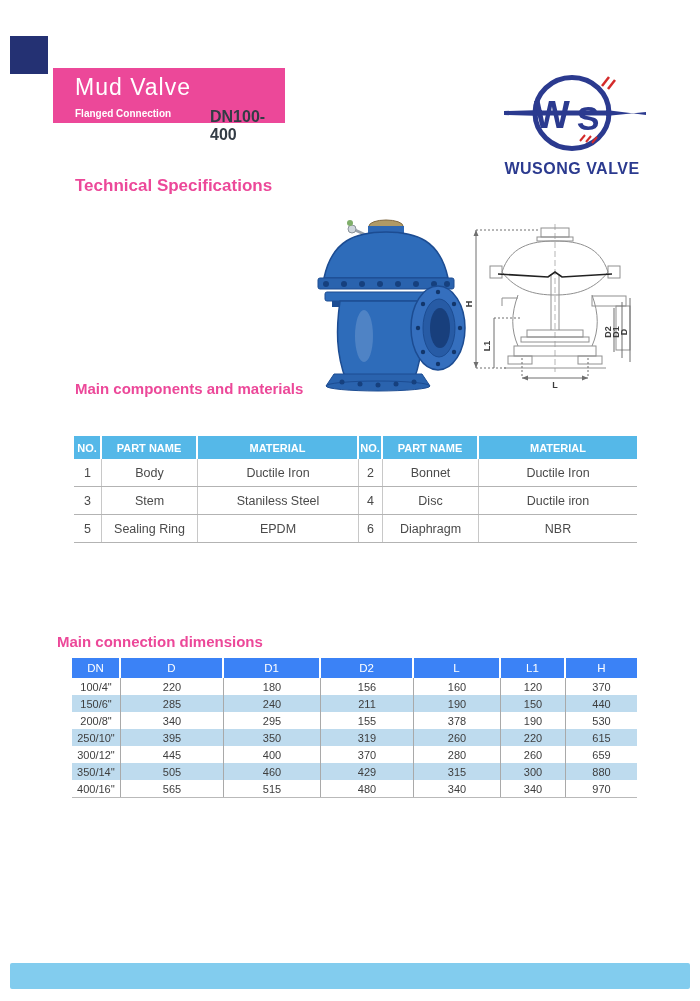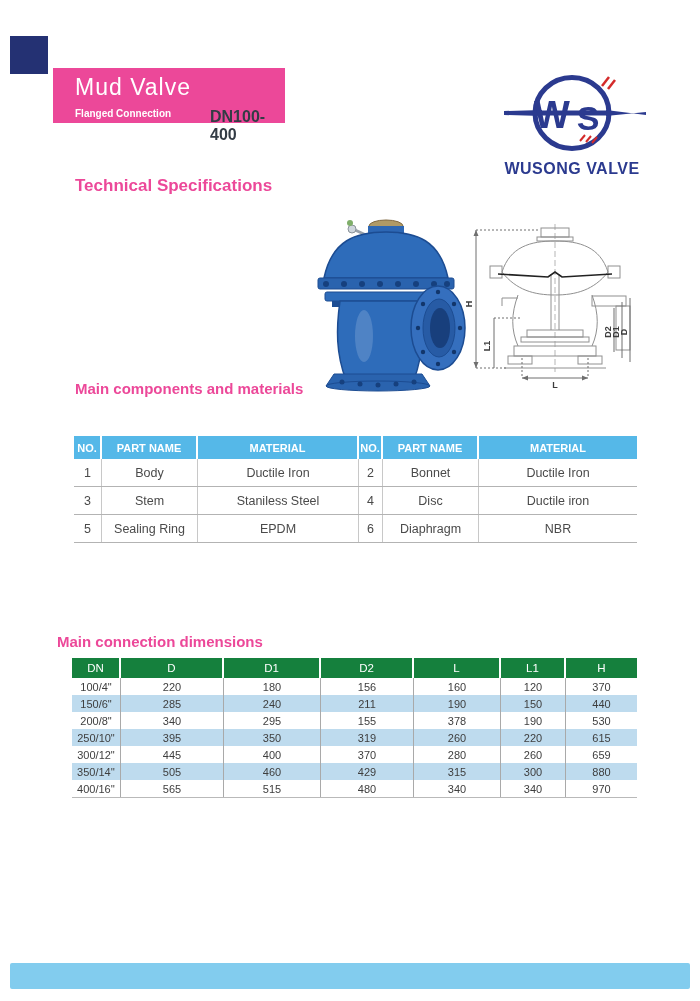--- a/index.html
+++ b/index.html
@@ -44,21 +44,21 @@
   .comp-table .thead .tc{color:#ffffff;font-size:11px;font-weight:600;border-right:2px solid #ffffff;}
   .comp-table .thead .tc:last-child{border-right:none;}
   .comp-table .tbody-row{height:27px;border-bottom:1px solid #b3b3b3;background:#ffffff;}
   .comp-table .tbody-row .tc{font-size:12.5px;color:#4a4a4a;border-right:1px solid #c8c8c8;}
   .comp-table .tbody-row .tc:last-child{border-right:none;}
   .comp-table .c0{width:28px}.comp-table .c1{width:96px}.comp-table .c2{width:161px}
   .comp-table .c3{width:24px}.comp-table .c4{width:96px}.comp-table .c5{width:158px}
 
   
   .dim-table{left:72px;top:658px;width:565px;}
-  .dim-table .thead{height:20px;background:#15803d;}
+  .dim-table .thead{height:20px;background:#3b82f6;}
   .dim-table .thead .tc{color:#ffffff;font-size:11.5px;border-right:2px solid #ffffff;}
   .dim-table .thead .tc:last-child{border-right:none;}
   .dim-table .tbody-row{height:17px;background:#ffffff;}
   .dim-table .tbody-row .tc{font-size:11px;color:#3e3e3e;border-right:1px solid #a9a9a9;}
   .dim-table .tbody-row .tc:last-child{border-right:none;}
   .dim-table .tbody-row.alt{background:#bedbee;}
   .dim-table .tbody-row:last-child{border-bottom:1px solid #b9b9b9;}
   .dim-table .d0{width:49px}.dim-table .d1{width:103px}.dim-table .d2{width:97px}
   .dim-table .d3{width:93px}.dim-table .d4{width:87px}.dim-table .d5{width:65px}.dim-table .d6{width:71px}
 

